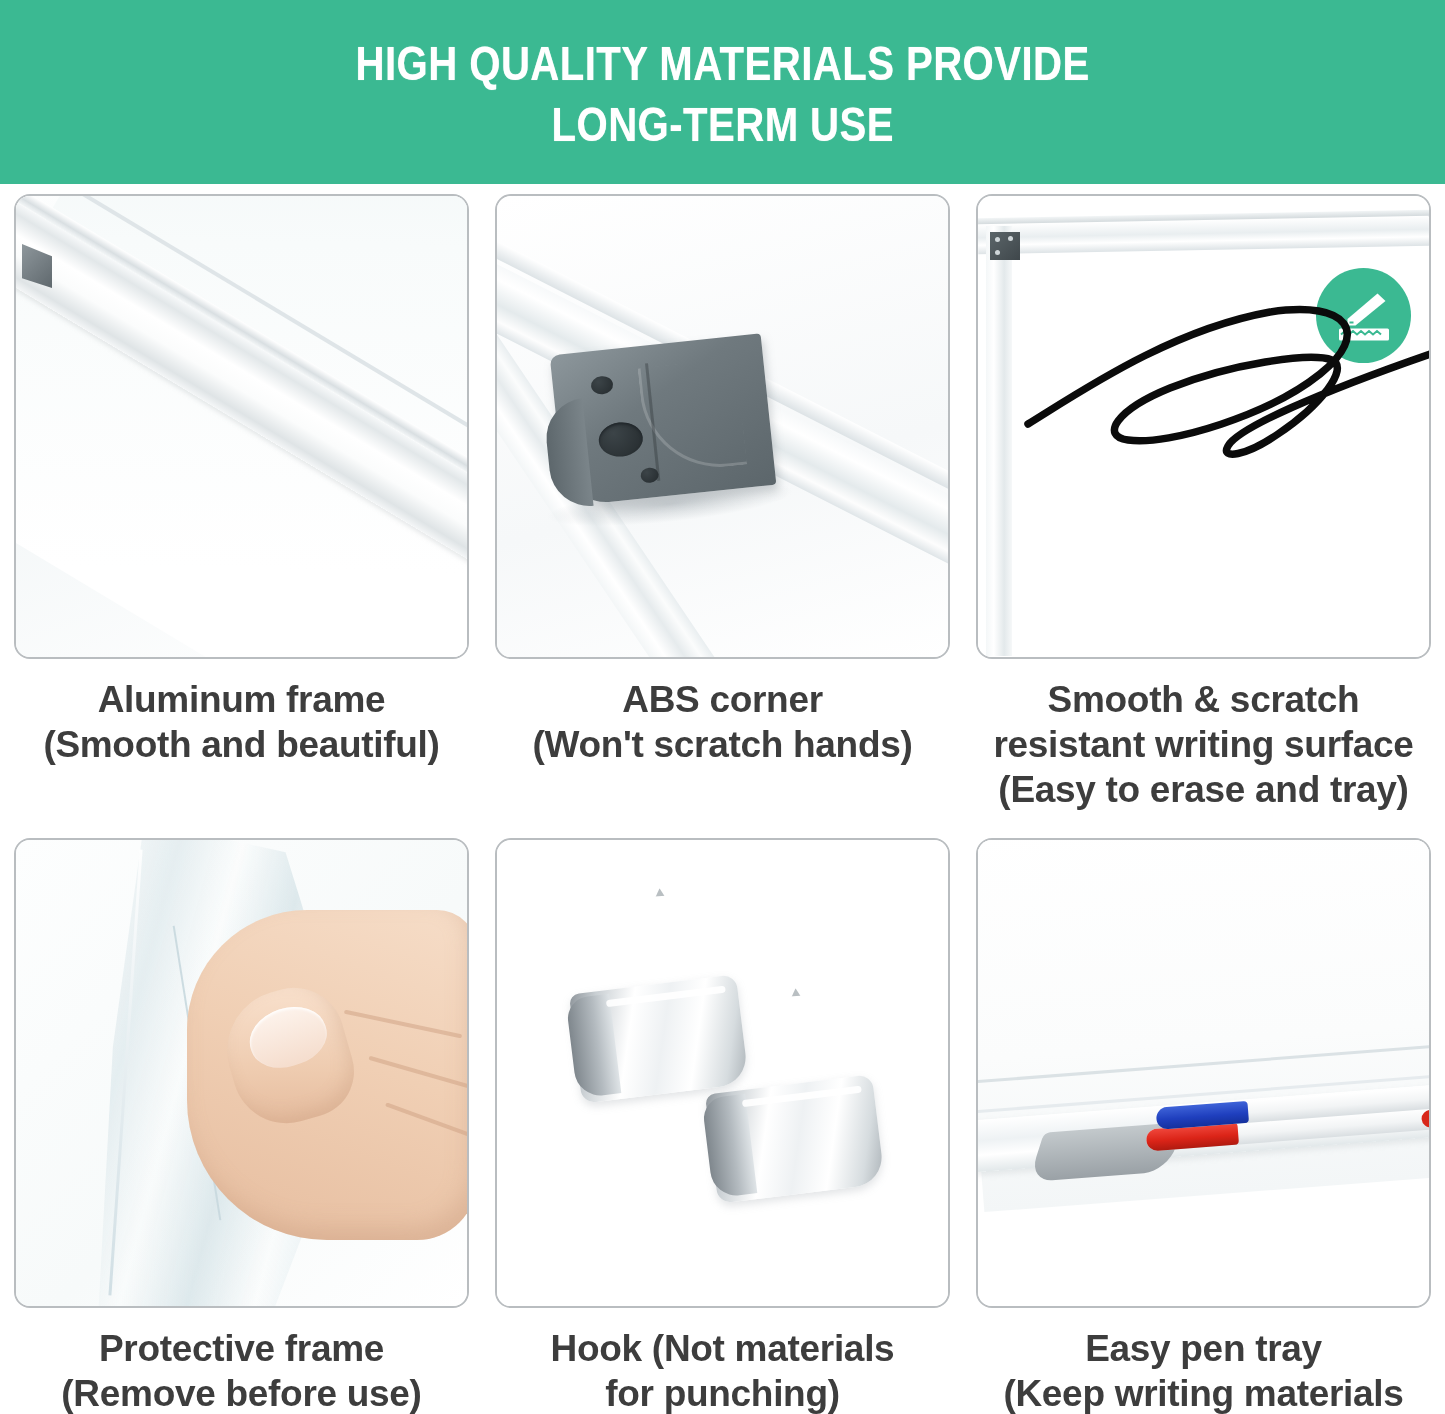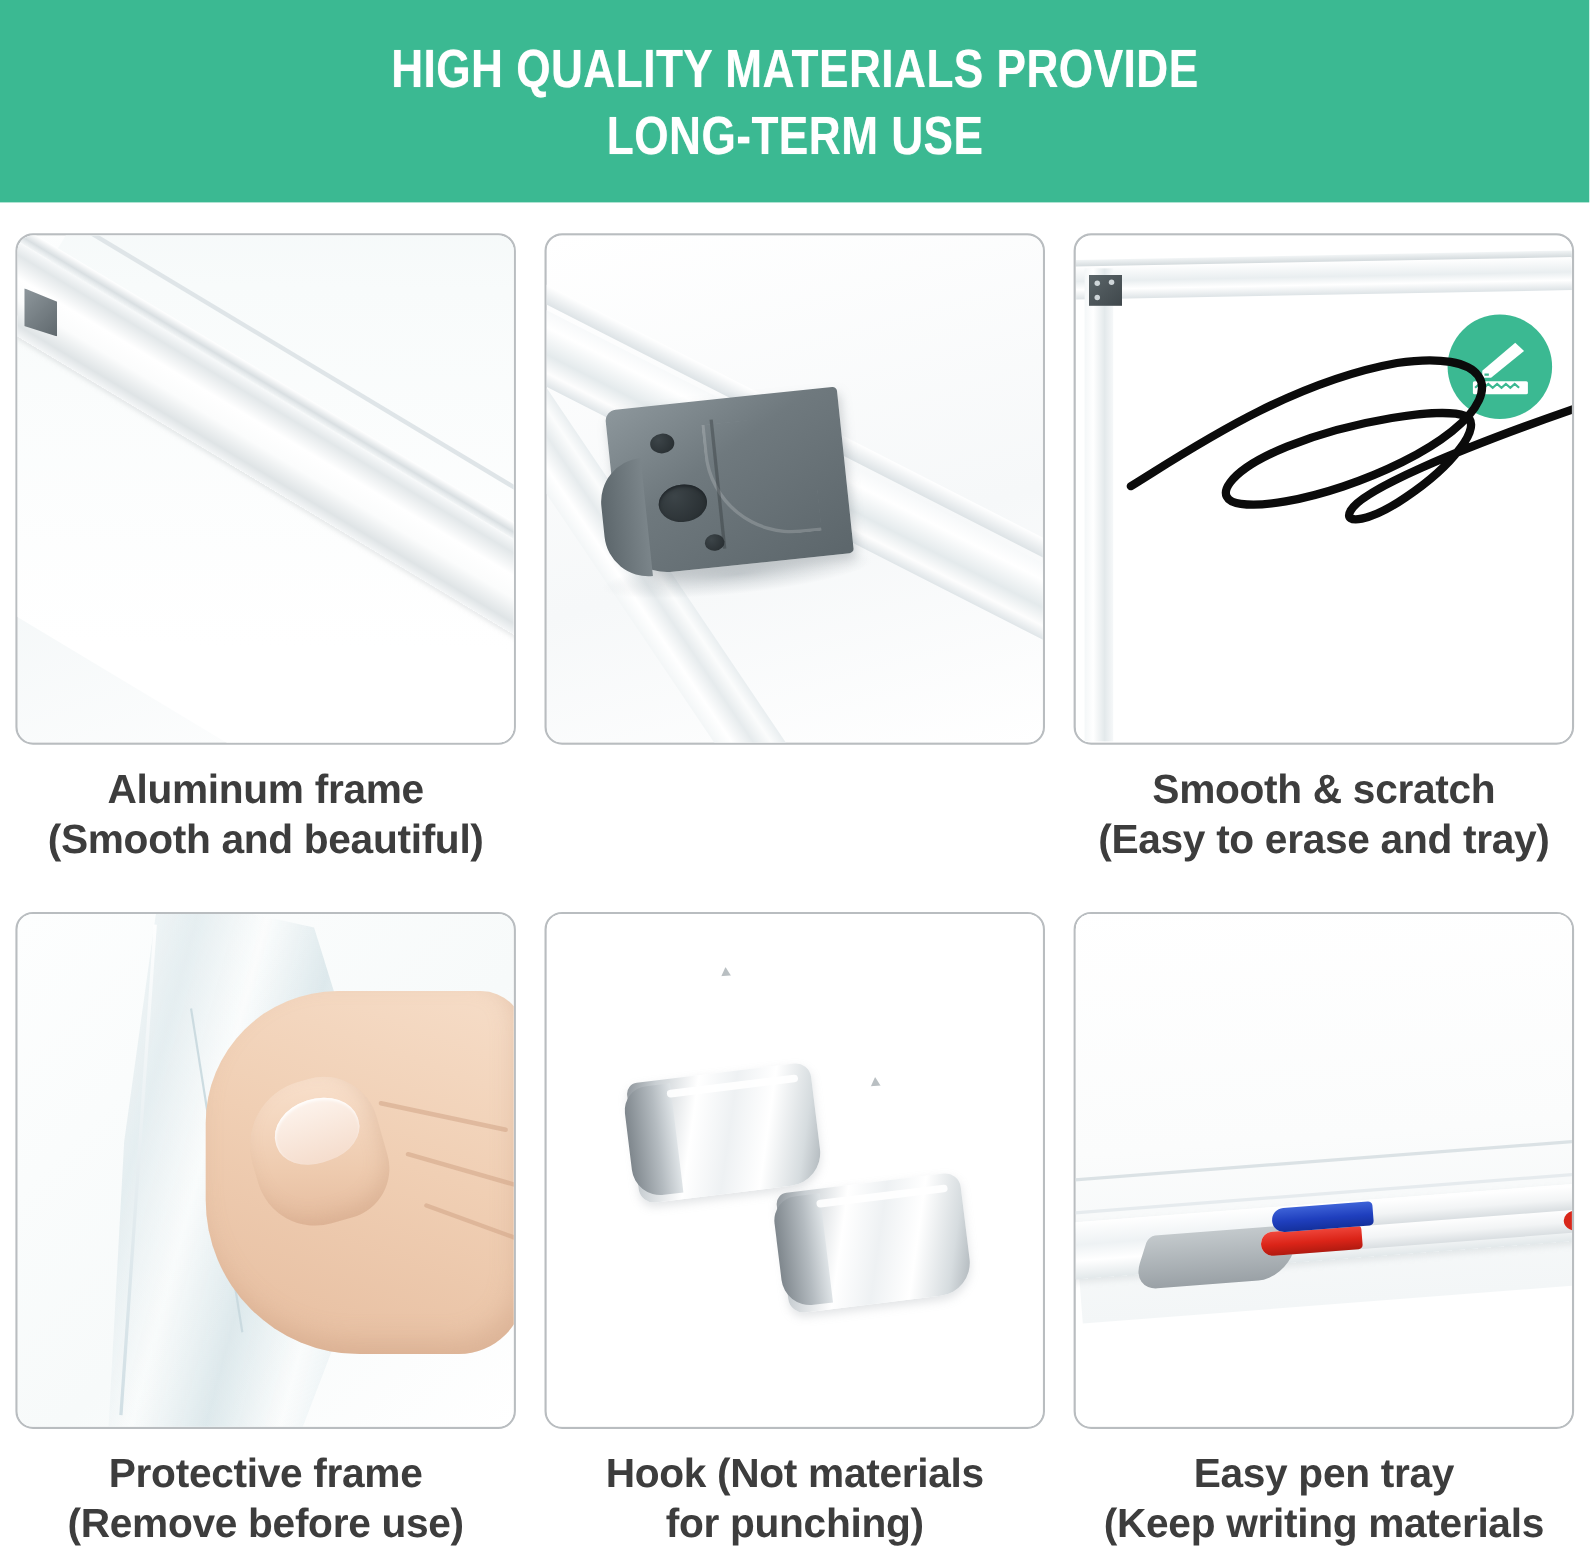--- a/index.html
+++ b/index.html
@@ -25,21 +25,21 @@
     letter-spacing:0.5px;
     text-align:center;
     transform:scaleX(0.82);
     transform-origin:center;
     white-space:nowrap;
     text-shadow:0 0 1px rgba(255,255,255,.6);
   }
   
   .grid{
     width:1445px;
-    padding:28px 14px 0 14px;
+    padding:10px 14px 0 14px;
     box-sizing:border-box;
     display:grid;
     grid-template-columns:repeat(3,1fr);
     column-gap:26px;
     row-gap:0px;
   }
   .cell{display:flex;flex-direction:column;align-items:center;}
   .photo{
     position:relative;
     width:100%;
@@ -322,20 +322,24 @@
       <div class="p2-shadow"></div>
       <div class="p2-abs">
         <div class="lip"></div>
         <div class="arc"></div>
         <div class="seam"></div>
         <div class="hole h1"></div>
         <div class="hole h2"></div>
         <div class="hole h3"></div>
       </div>
     </div>
+    <div class="caption">
+      <span class="cap-l">ABS corner</span>
+      <span class="cap-l">(Won't scratch hands)</span>
+    </div>
   </div>
 
   <div class="cell">
     <div class="photo">
       <div class="p3-bg"></div>
       <div class="p3-frame-top2"></div>
       <div class="p3-frame-top"></div>
       <div class="p3-frame-left"></div>
       <div class="p3-corner">
         <i></i>
@@ -356,20 +360,21 @@
 
       <svg class="p3-scribble" viewBox="0 0 420 180">
         <path d="M8 128 C 60 96, 150 34, 250 16 C 330 4, 350 38, 300 78
                  C 250 118, 150 150, 108 144 C 80 140, 96 114, 150 92
                  C 210 68, 290 56, 312 64 C 330 72, 300 110, 258 138
                  C 226 160, 200 164, 208 150 C 218 132, 300 96, 416 56" fill="none" stroke="#0b0b0b" stroke-width="7.5" stroke-linecap="round" stroke-linejoin="round"></path>
       </svg>
     </div>
     <div class="caption">
       <span class="cap-l">Smooth &amp; scratch</span>
+      <span class="cap-l">resistant writing surface</span>
       <span class="cap-l">(Easy to erase and tray)</span>
     </div>
   </div>
 </div>
 
 <div class="grid row2">
 
   <div class="cell">
     <div class="photo">
       <div class="p4-bg"></div>

